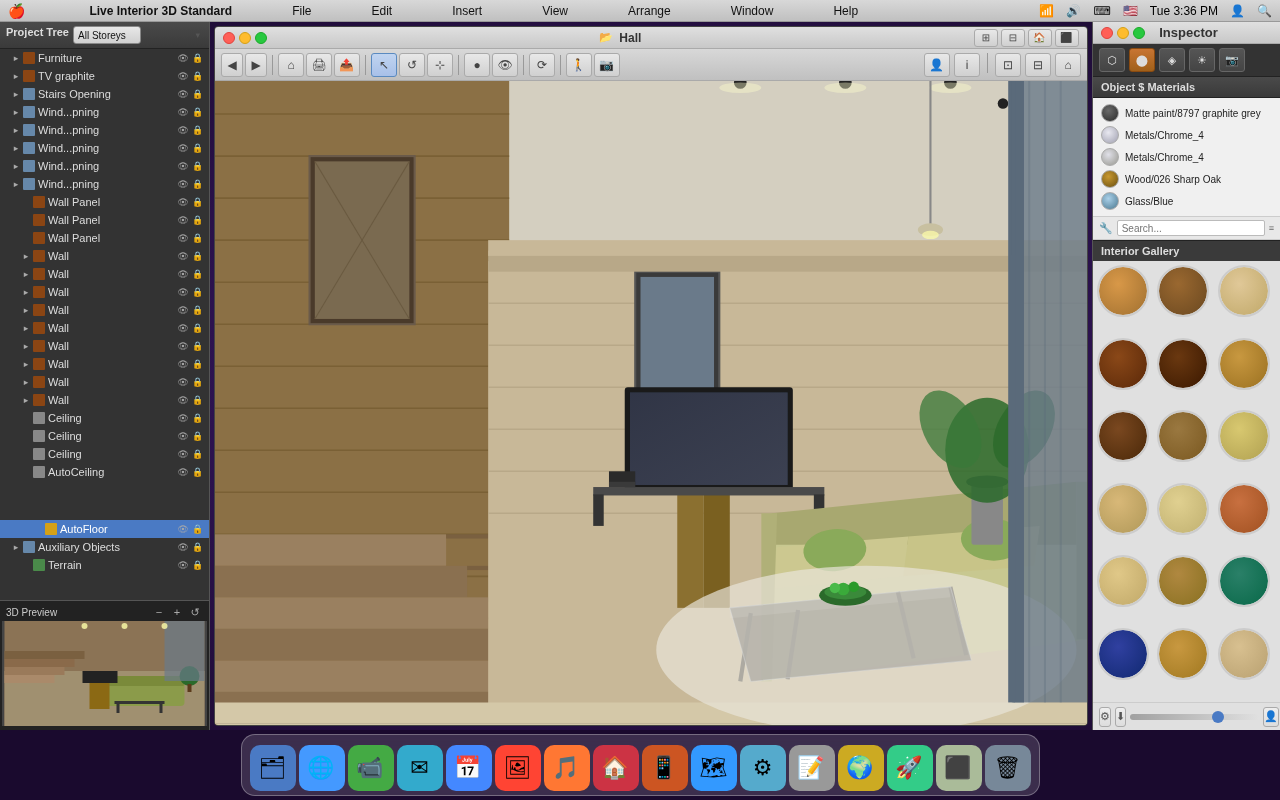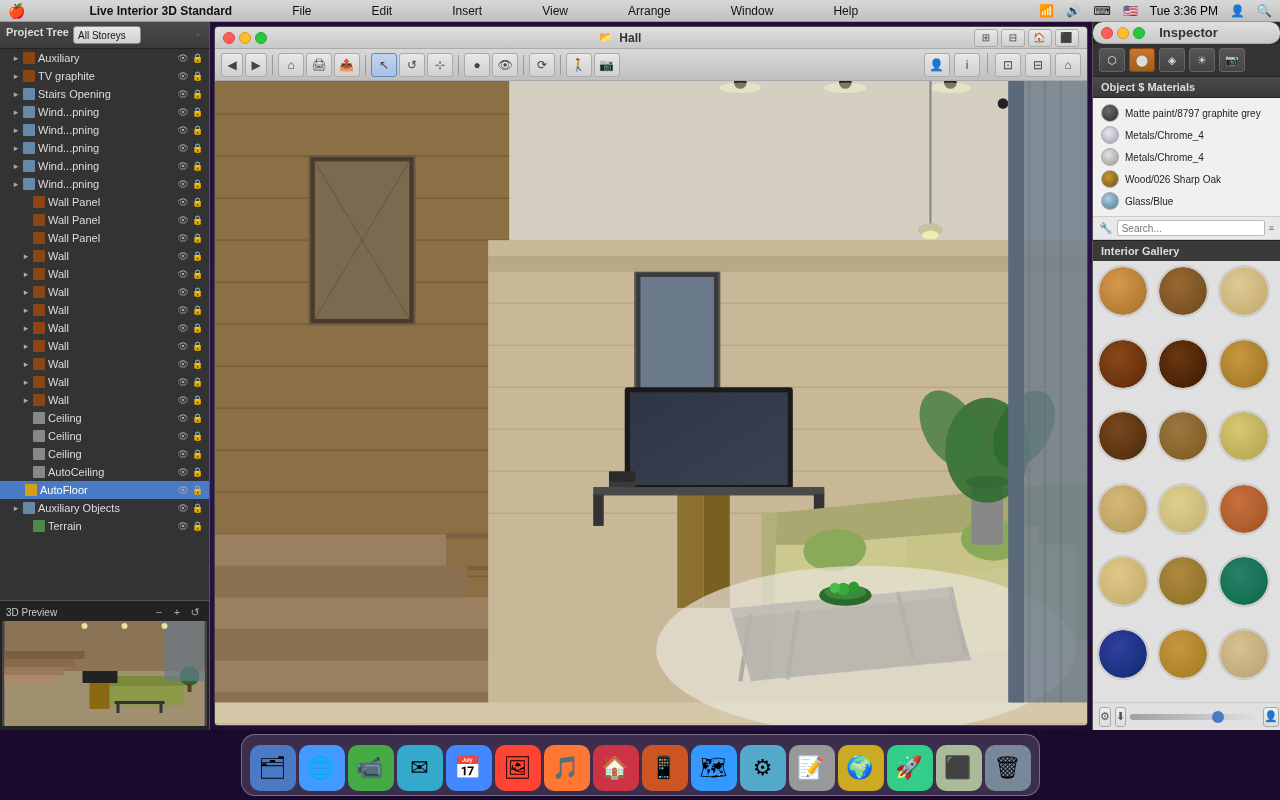--- a/index.html
+++ b/index.html
@@ -298,21 +298,20 @@
     }
 
     .inspector-titlebar {
       display: flex;
       align-items: center;
       justify-content: space-between;
       padding: 0 8px;
       height: 22px;
       background: linear-gradient(to bottom, #e0e0e0, #c8c8c8);
       border-bottom: 1px solid #aaa;
-      border-radius: 10px;
     }
     .inspector-title {
       font-size: 13px;
       font-weight: bold;
       color: #333;
     }
     .inspector-tabs {
       display: flex;
       align-items: center;
       padding: 4px 6px;
@@ -574,21 +573,21 @@
         </select>
       </div>
     </div>
     <div class="tree-area">
 
     <div class="tree-item" style="padding-left: 10px;">
       <span class="toggle">▸</span>
       <span class="item-icon">
         <span style="width:12px;height:12px;background:#8B4513;border-radius:1px;display:inline-block;"></span>
       </span>
-      <span class="item-label">Auxiliary</span>
+      <span class="item-label">Furniture</span>
       <span class="right-icons">
         <span>👁</span>
         <span>🔒</span>
       </span>
     </div>
         <div class="tree-item" style="padding-left: 10px;">
       <span class="toggle">▸</span>
       <span class="item-icon">
         <span style="width:12px;height:12px;background:#8B4513;border-radius:1px;display:inline-block;"></span>
       </span>
@@ -833,21 +832,21 @@
       <span class="toggle"></span>
       <span class="item-icon">
         <span style="width:12px;height:12px;background:#888;border-radius:1px;display:inline-block;"></span>
       </span>
       <span class="item-label">AutoCeiling</span>
       <span class="right-icons">
         <span>👁</span>
         <span>🔒</span>
       </span>
     </div>
-        <div class="tree-item highlighted" style="padding-left: 12px;">
+        <div class="tree-item highlighted" style="padding-left: 32px; margin-top: 39px;">
       <span class="toggle"></span>
       <span class="item-icon">
         <span style="width:12px;height:12px;background:#d4a017;border-radius:1px;display:inline-block;"></span>
       </span>
       <span class="item-label">AutoFloor</span>
       <span class="right-icons">
         <span>👁</span>
         <span>🔒</span>
       </span>
     </div>

